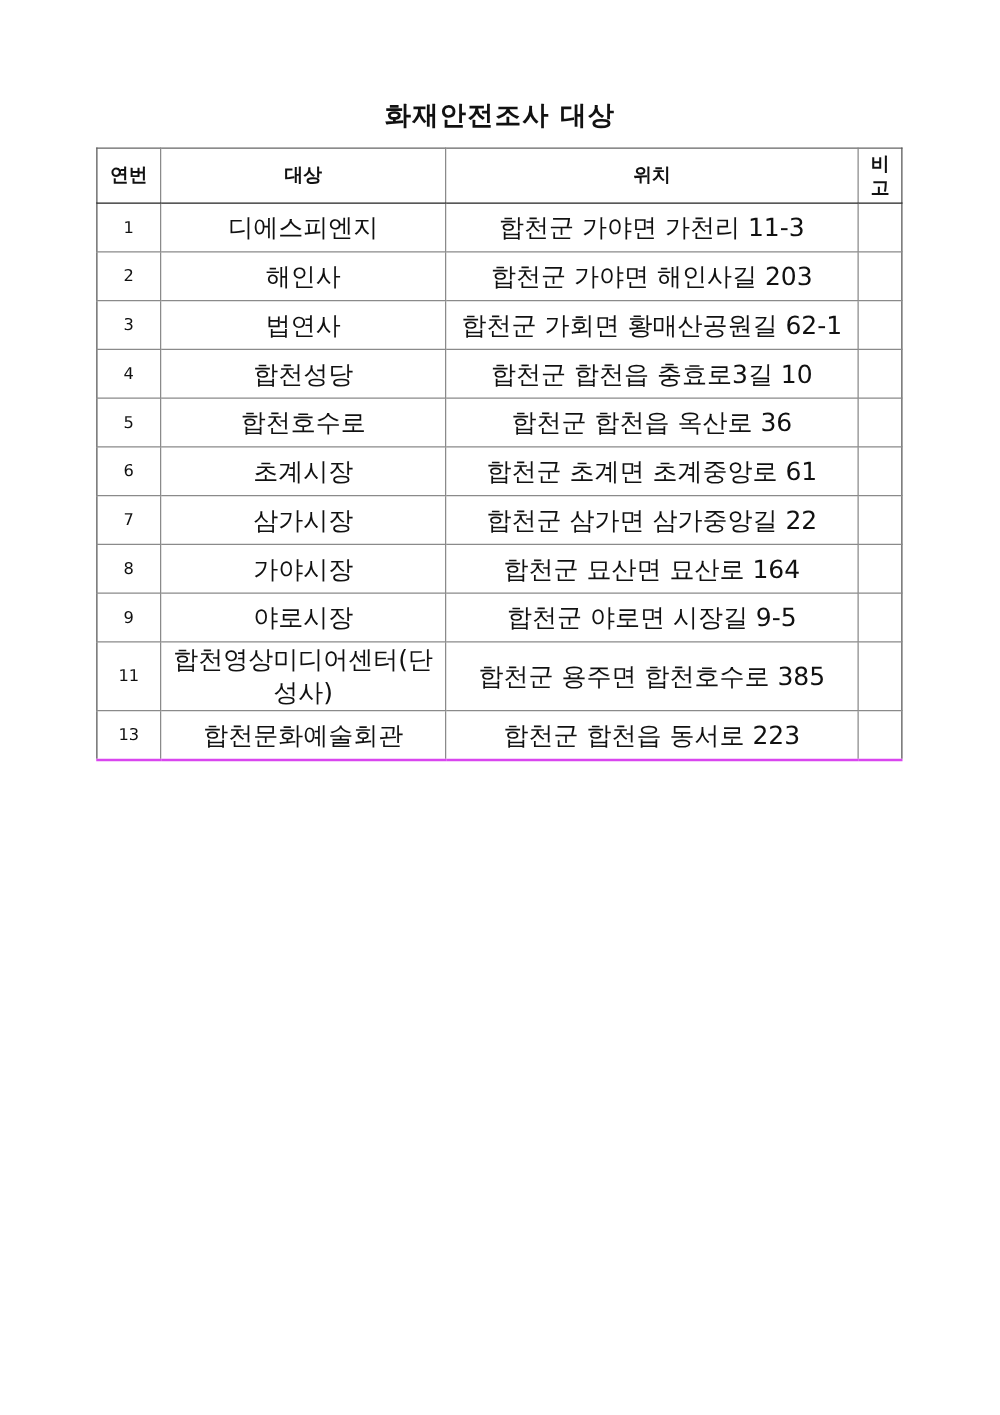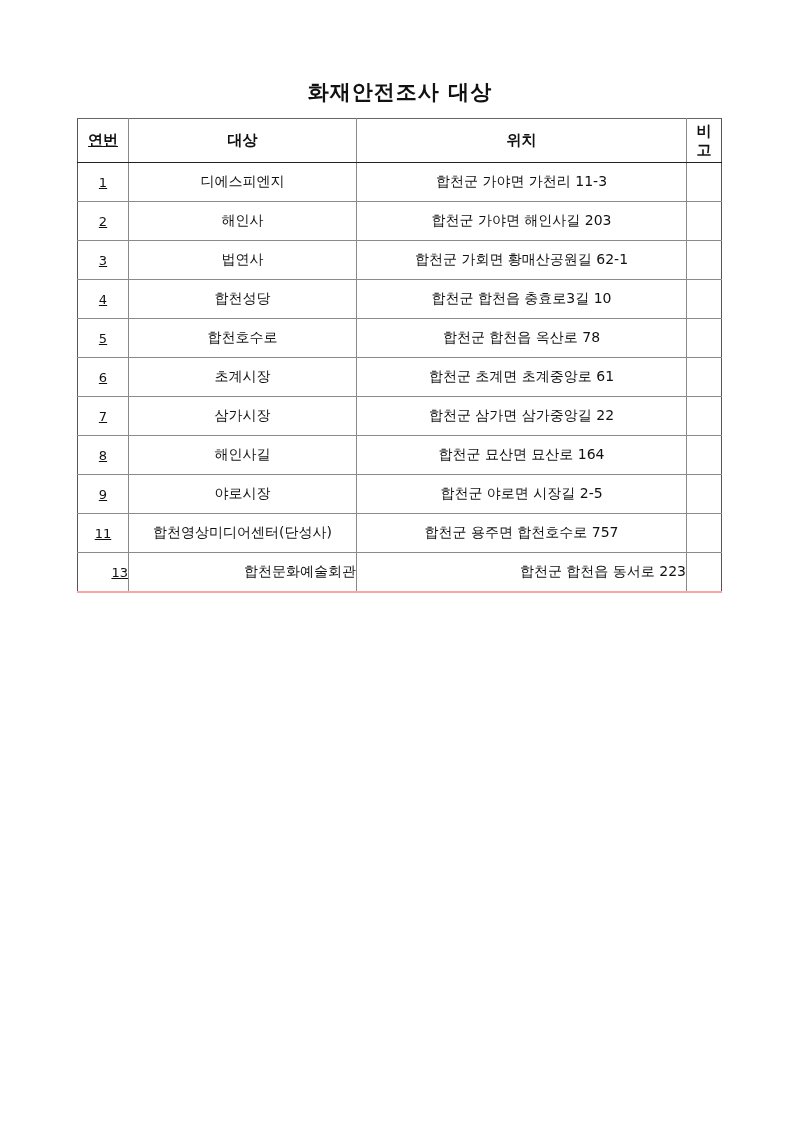--- a/index.html
+++ b/index.html
@@ -11,27 +11,27 @@
   table {
     position: absolute; left: 77px; top: 118px;
     width: 644px; border-collapse: collapse; table-layout: fixed;
   }
   col.c1 { width: 51px; }
   col.c2 { width: 228px; }
   col.c3 { width: 330px; }
   col.c4 { width: 35px; }
   th, td {
     border: 1px solid #8a8a8a; text-align: center; vertical-align: middle;
-    padding: 0; font-size: 14px; font-weight: normal;
+    padding: 0; font-size: 20px; font-weight: normal;
   }
   thead th { height: 43px; font-weight: bold; font-size: 15px; border-top: 1px solid #666; border-bottom: 1.5px solid #222; }
   thead th.note { font-size: 15px; line-height: 19px; }
   tbody td { height: 38px; }
-  tbody tr:last-child td { border-bottom: 2px solid #fca5a5; text-align: right; }
-  th:first-child, td:first-child { border-left: 1px solid #555; text-decoration: underline; }
+  tbody tr:last-child td { border-bottom: 2px solid #d946ef; }
+  th:first-child, td:first-child { border-left: 1px solid #555; }
   th:last-child, td:last-child { border-right: 1px solid #555; }
   td.num { font-size: 13px; }
 </style>
 </head>
 <body>
 
 <div class="title">화재안전조사 대상</div>
 
 <table>
   <colgroup>
@@ -69,51 +69,51 @@
       </tr>
     <tr>
         <td class="num">4</td>
         <td>합천성당</td>
         <td>합천군 합천읍 충효로3길 10</td>
         <td></td>
       </tr>
     <tr>
         <td class="num">5</td>
         <td>합천호수로</td>
-        <td>합천군 합천읍 옥산로 78</td>
+        <td>합천군 합천읍 옥산로 36</td>
         <td></td>
       </tr>
     <tr>
         <td class="num">6</td>
         <td>초계시장</td>
         <td>합천군 초계면 초계중앙로 61</td>
         <td></td>
       </tr>
     <tr>
         <td class="num">7</td>
         <td>삼가시장</td>
         <td>합천군 삼가면 삼가중앙길 22</td>
         <td></td>
       </tr>
     <tr>
         <td class="num">8</td>
-        <td>해인사길</td>
+        <td>가야시장</td>
         <td>합천군 묘산면 묘산로 164</td>
         <td></td>
       </tr>
     <tr>
         <td class="num">9</td>
         <td>야로시장</td>
-        <td>합천군 야로면 시장길 2-5</td>
+        <td>합천군 야로면 시장길 9-5</td>
         <td></td>
       </tr>
     <tr>
         <td class="num">11</td>
         <td>합천영상미디어센터(단성사)</td>
-        <td>합천군 용주면 합천호수로 757</td>
+        <td>합천군 용주면 합천호수로 385</td>
         <td></td>
       </tr>
     <tr>
         <td class="num">13</td>
         <td>합천문화예술회관</td>
         <td>합천군 합천읍 동서로 223</td>
         <td></td>
       </tr>
   </tbody>
 </table>

